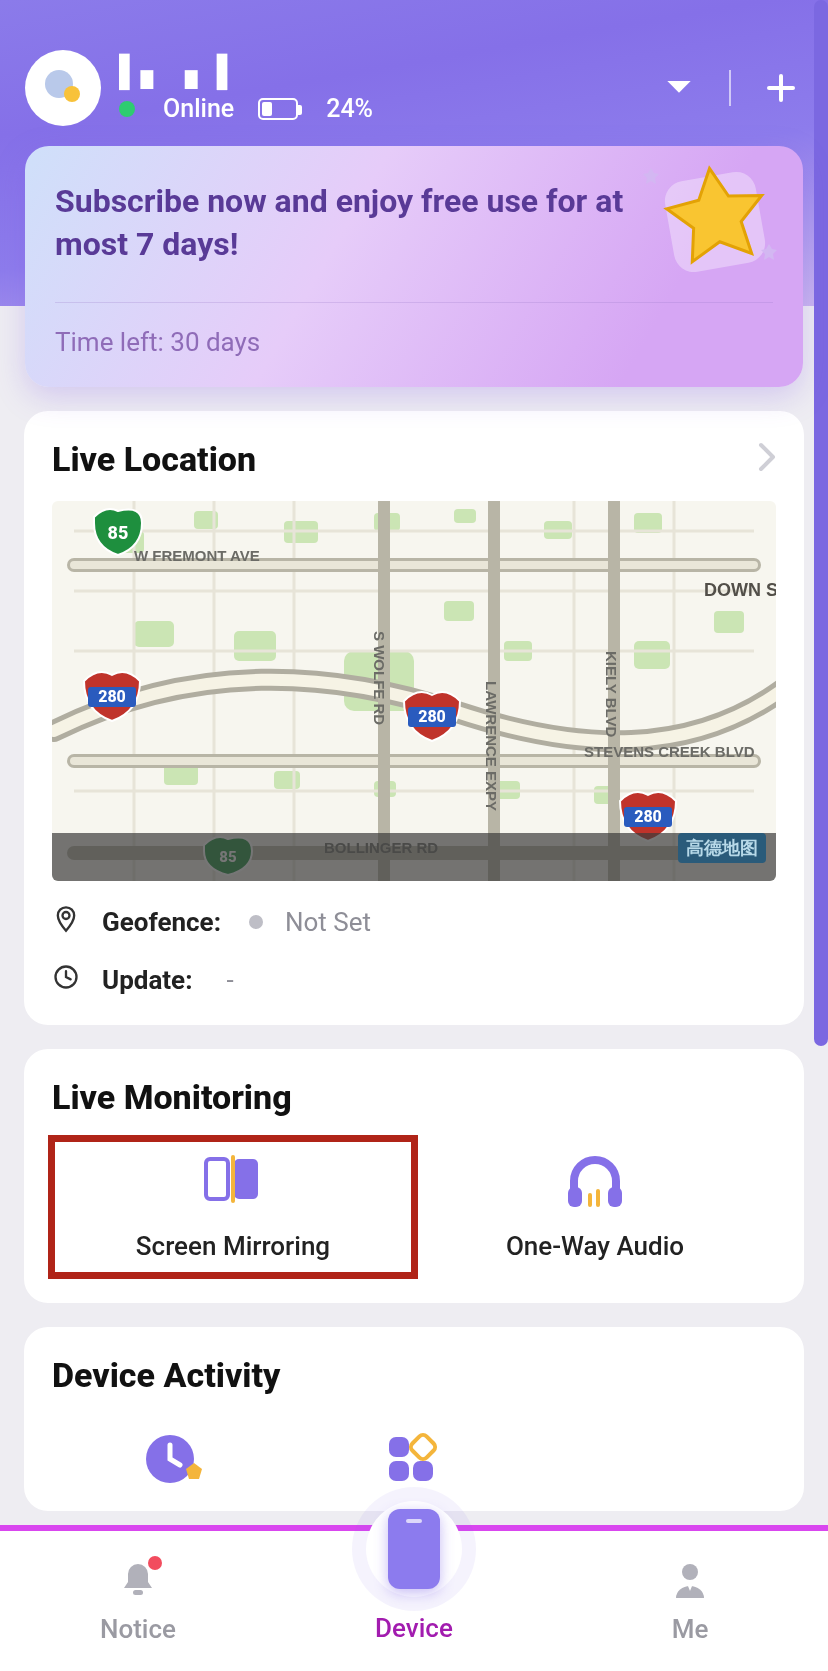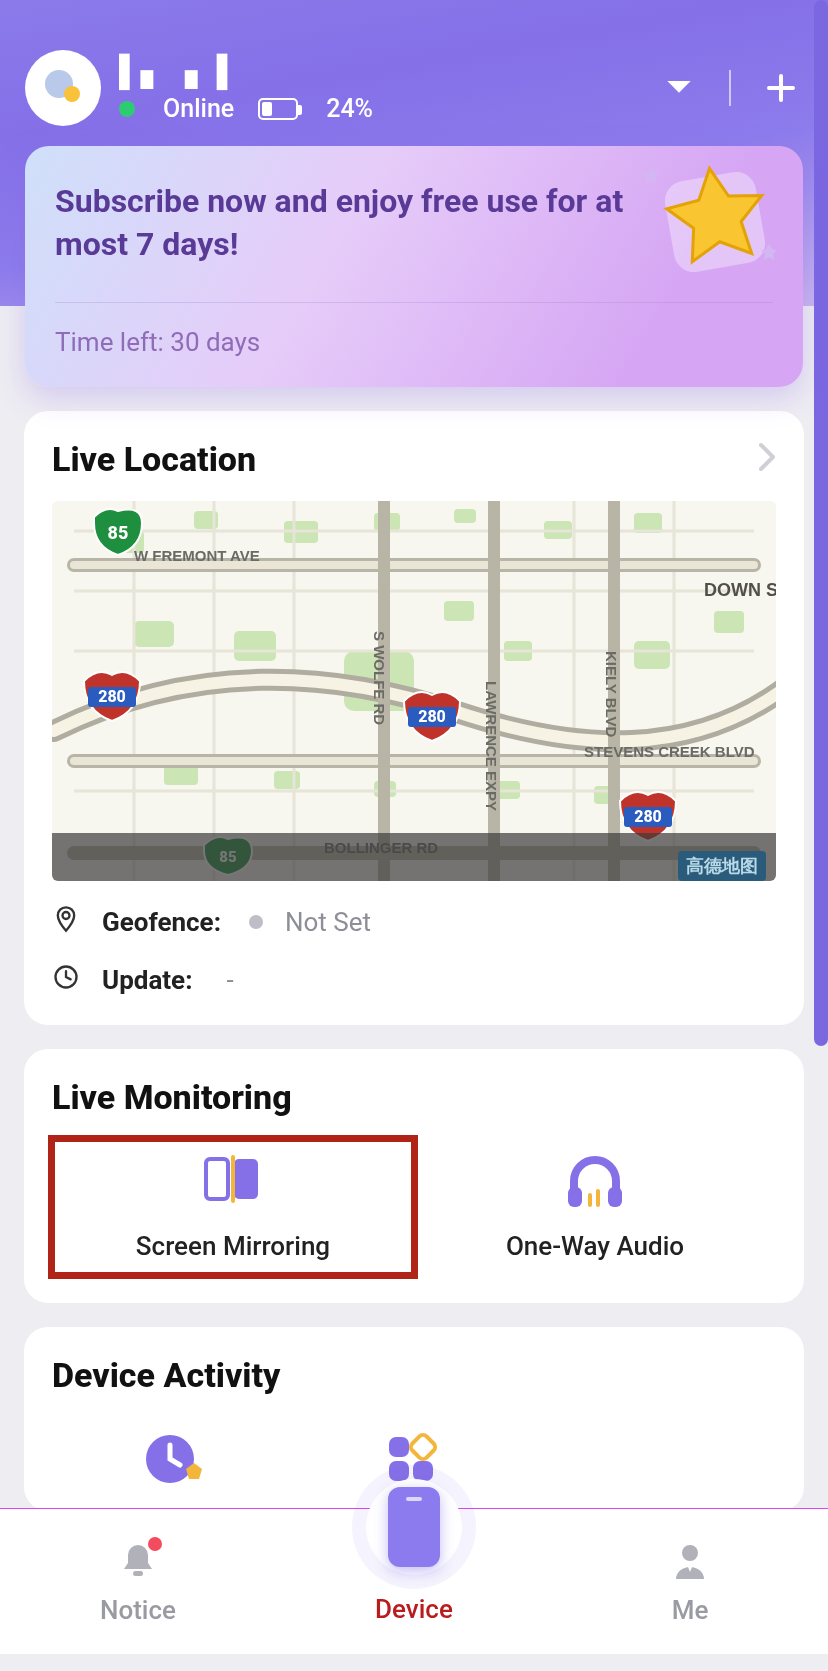--- a/index.html
+++ b/index.html
@@ -71,21 +71,21 @@
   margin-top: 22px;
   border-radius: 6px;
   overflow: hidden;
   background: #F7F6EF;
   height: 380px;
 }
 .map-area svg { width: 100%; height: 100%; display:block; }
 .map-footer {
   position:absolute; left:0; right:0; bottom:0; height:48px;
   background: rgba(60,60,60,0.7);
-  display:flex; align-items:flex-end; justify-content:flex-end; padding:0 10px;
+  display:flex; align-items:flex-start; justify-content:flex-end; padding:0 10px;
 }
 .map-logo { color:#B7D9E8; font-size:18px; font-weight:600; background:#2A5B7A; padding:3px 8px; border-radius:4px; }
 
 .info-row { display:flex; align-items:center; gap:22px; margin-top:24px; font-size:26px; }
 .info-row .icon { color:#666; }
 .info-label { font-weight:700; color:#222; }
 .info-dot-grey { width:14px; height:14px; border-radius:50%; background:#BEBEC6; margin-left:6px; }
 .info-val { color:#8E8E97; }
 
 .section-title-alone { font-size:34px; font-weight:800; color:#111; margin-bottom:22px; }
@@ -93,27 +93,27 @@
 .grid3 { display:flex; justify-content:space-between; }
 .feat {
   flex:1; display:flex; flex-direction:column; align-items:center; gap:22px;
   cursor:pointer; padding:14px 4px;
 }
 .feat svg { width:70px; height:56px; }
 .feat-label { font-size:26px; font-weight:500; color:#222; white-space:nowrap; }
 .feat-highlight { outline: 7px solid #B02418; outline-offset: -3px; }
 
 .bottom-nav {
-  position:absolute; left:0; right:0; bottom:17px;
-  height:146px; background:#fff; border-top:1px solid #d946ef;
+  position:absolute; left:0; right:0; bottom:0;
+  height:146px; background:#fff; border-top:6px solid #d946ef;
   display:flex;
 }
 .nav-item { flex:1; display:flex; flex-direction:column; align-items:center; justify-content:center; gap:8px; cursor:pointer; }
 .nav-label { font-size:26px; font-weight:500; color:#9A9AA2; }
-.nav-item.active .nav-label { color:#b91c1c; }
+.nav-item.active .nav-label { color:#a21caf; }
 .center-pill {
   position:absolute; left:50%; transform:translateX(-50%); top:-30px;
   width:96px; height:96px; border-radius:50%; background:#fff;
   box-shadow:0 0 0 14px rgba(128,104,232,0.08);
   display:flex; align-items:center; justify-content:center;
 }
 .phone-icon { width:52px; height:80px; border-radius:12px; background:#8C7BEE; position:relative; box-shadow:0 4px 14px rgba(128,104,232,0.45); }
 .phone-icon::before { content:''; position:absolute; top:10px; left:50%; transform:translateX(-50%); width:16px; height:4px; border-radius:4px; background:rgba(255,255,255,0.7); }
 .scroll-track { position:absolute; right:0; top:0; width:14px; height:1060px; background:transparent; }
 .scroll-thumb { position:absolute; right:0; top:0; width:14px; height:1046px; background:#7B68E1; border-radius:7px; }

